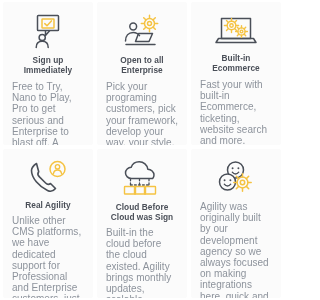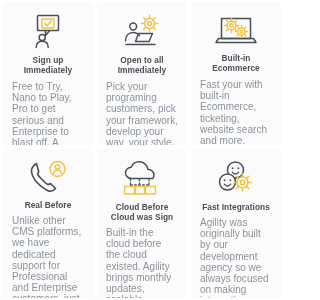--- a/index.html
+++ b/index.html
@@ -93,21 +93,21 @@
           <circle cx="29.5" cy="11.5" r="5"></circle>
           <circle cx="29.5" cy="11.5" r="2"></circle>
           <path d="M29.5 3.3 L29.5 6.3 M29.5 16.7 L29.5 19.7 M21.3 11.5 L24.3 11.5 M34.7 11.5 L37.7 11.5 M23.7 5.7 L25.8 7.8 M33.2 15.2 L35.3 17.3 M35.3 5.7 L33.2 7.8 M25.8 15.2 L23.7 17.3"></path>
         </g>
         <circle cx="13.2" cy="14.5" r="3.4" stroke="#4a4f58" stroke-width="1.5"></circle>
         <path d="M5.5 29 C5.5 23.8 8.5 20.4 13.2 20.4 C16 20.4 18.2 21.6 19.5 23.6" stroke="#4a4f58" stroke-width="1.5" stroke-linecap="round" fill="none"></path>
         <path d="M18.5 21.5 L32.5 21.5 L29 29.5 L15.5 29.5 Z" stroke="#4a4f58" stroke-width="1.5" stroke-linejoin="round" fill="none"></path>
         <path d="M6 32.5 L35 32.5" stroke="#4a4f58" stroke-width="1.5" stroke-linecap="round"></path>
       </svg>
     </div>
-    <div class="card-title">Open to all Immediately</div>
+    <div class="card-title">Open to all Enterprise</div>
     <div class="card-body">Pick your programing customers, pick your framework, develop your way, your style.</div>
   </div>
 
   <div class="feature-card">
     <div class="card-icon">
       <svg width="46" height="38" viewBox="0 0 46 38" fill="none">
         <path d="M8.5 6.5 L37.5 6.5 L37.5 26.5 L8.5 26.5 Z" stroke="#4a4f58" stroke-width="1.5" stroke-linejoin="round" fill="none"></path>
         <path d="M3 30.5 L43 30.5 L40.5 26.5 L5.5 26.5 Z" stroke="#4a4f58" stroke-width="1.5" stroke-linejoin="round" fill="none"></path>
         <g stroke="#f5c343" stroke-width="1.4" stroke-linecap="round" stroke-linejoin="round" fill="none">
           <circle cx="18.5" cy="13.5" r="4.3"></circle>
@@ -125,21 +125,21 @@
 
   <div class="feature-card row-2">
     <div class="card-icon">
       <svg width="44" height="38" viewBox="0 0 44 38" fill="none">
         <path d="M10.5 4.5 C7.5 6.5 5.5 9 5.5 11.5 C5.5 19 13 27.5 21.5 31.5 C24.5 33 27.5 32 29.5 29.5 L24.5 24.5 C22.8 25.8 21.2 25.6 19.6 24 L13.2 17.6 C11.6 16 11.4 14.4 12.7 12.7 Z" stroke="#4a4f58" stroke-width="1.6" stroke-linejoin="round" fill="none"></path>
         <circle cx="31.5" cy="10" r="7.5" stroke="#f5c343" stroke-width="1.5"></circle>
         <circle cx="31.5" cy="7.8" r="2.2" stroke="#f5c343" stroke-width="1.4"></circle>
         <path d="M27.4 14.6 C27.9 12.2 29.5 11 31.5 11 C33.5 11 35.1 12.2 35.6 14.6" stroke="#f5c343" stroke-width="1.4" stroke-linecap="round" fill="none"></path>
       </svg>
     </div>
-    <div class="card-title">Real Before</div>
+    <div class="card-title">Real Agility</div>
     <div class="card-body">Unlike other CMS platforms, we have dedicated support for Professional and Enterprise customers, just pick up the phone, we're here to help.</div>
   </div>
 
   <div class="feature-card row-2">
     <div class="card-icon">
       <svg width="48" height="40" viewBox="0 0 48 40" fill="none">
         <path d="M13.5 19.5 C10.2 19.5 7.5 17 7.5 13.9 C7.5 10.9 10 8.4 13.2 8.3 C14.3 5 17.5 2.8 21.2 2.8 C25.6 2.8 29.3 6 29.8 10.2 C33.2 10.4 36 13 36 16.1 C36 17.4 35.5 18.6 34.7 19.5 Z" stroke="#4a4f58" stroke-width="1.5" stroke-linejoin="round" fill="none"></path>
         <g stroke="#4a4f58" stroke-width="1.3" stroke-linecap="round" stroke-dasharray="1.8 2.2">
           <path d="M12.5 20 L12.5 26"></path>
           <path d="M21.5 20 L21.5 26"></path>
@@ -170,17 +170,16 @@
         <path d="M11.3 25.2 C12.2 26.4 13.3 27 14.5 27 C15.7 27 16.8 26.4 17.7 25.2" stroke="#4a4f58" stroke-width="1.4" stroke-linecap="round" fill="none"></path>
         <g stroke="#f5c343" stroke-width="1.5" stroke-linecap="round" stroke-linejoin="round" fill="#fbfbfb">
           <circle cx="29.5" cy="23.5" r="5.4"></circle>
           <circle cx="29.5" cy="23.5" r="2.2"></circle>
         </g>
         <g stroke="#f5c343" stroke-width="1.5" stroke-linecap="round" fill="none">
           <path d="M29.5 14.8 L29.5 18 M29.5 29 L29.5 32.2 M20.8 23.5 L24 23.5 M35 23.5 L38.2 23.5 M23.3 17.3 L25.6 19.6 M33.4 27.4 L35.7 29.7 M35.7 17.3 L33.4 19.6 M25.6 27.4 L23.3 29.7"></path>
         </g>
       </svg>
     </div>
-    <div class="card-title">Fast Integrations</div>
     <div class="card-body">Agility was originally built by our development agency so we always focused on making integrations here, quick and flexible.</div>
   </div>
 
 </div>
 
 </body></html>

